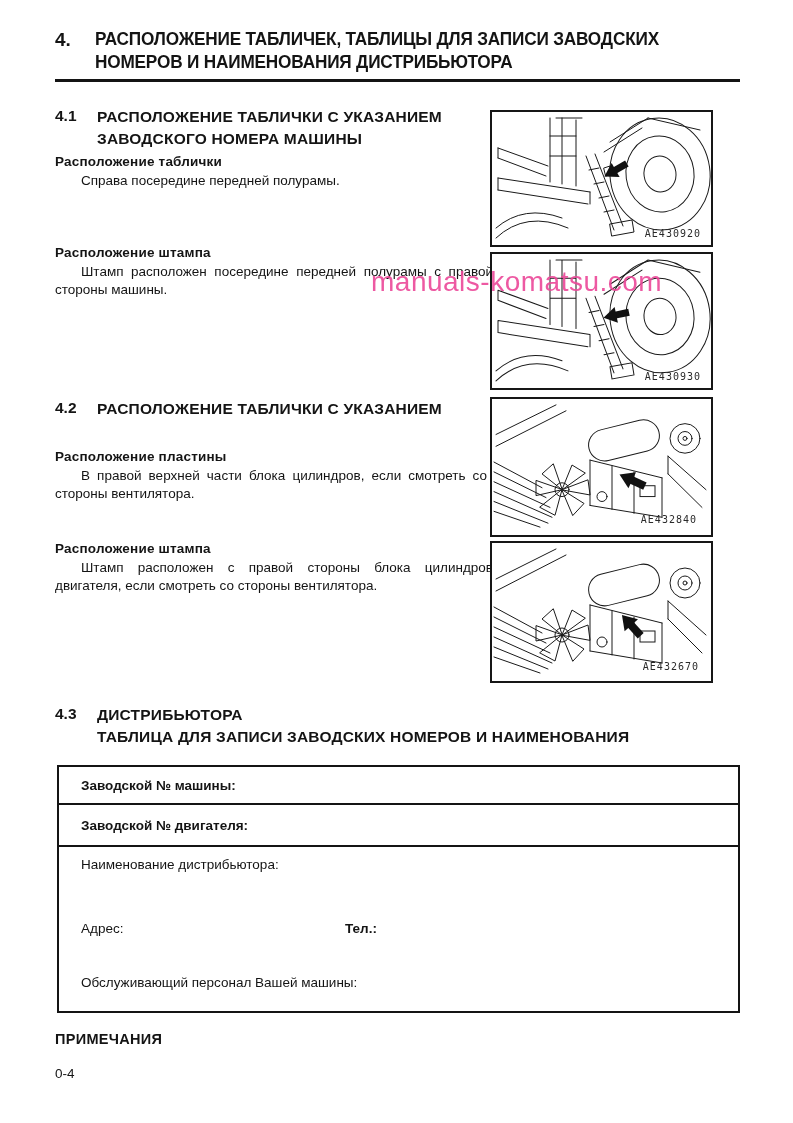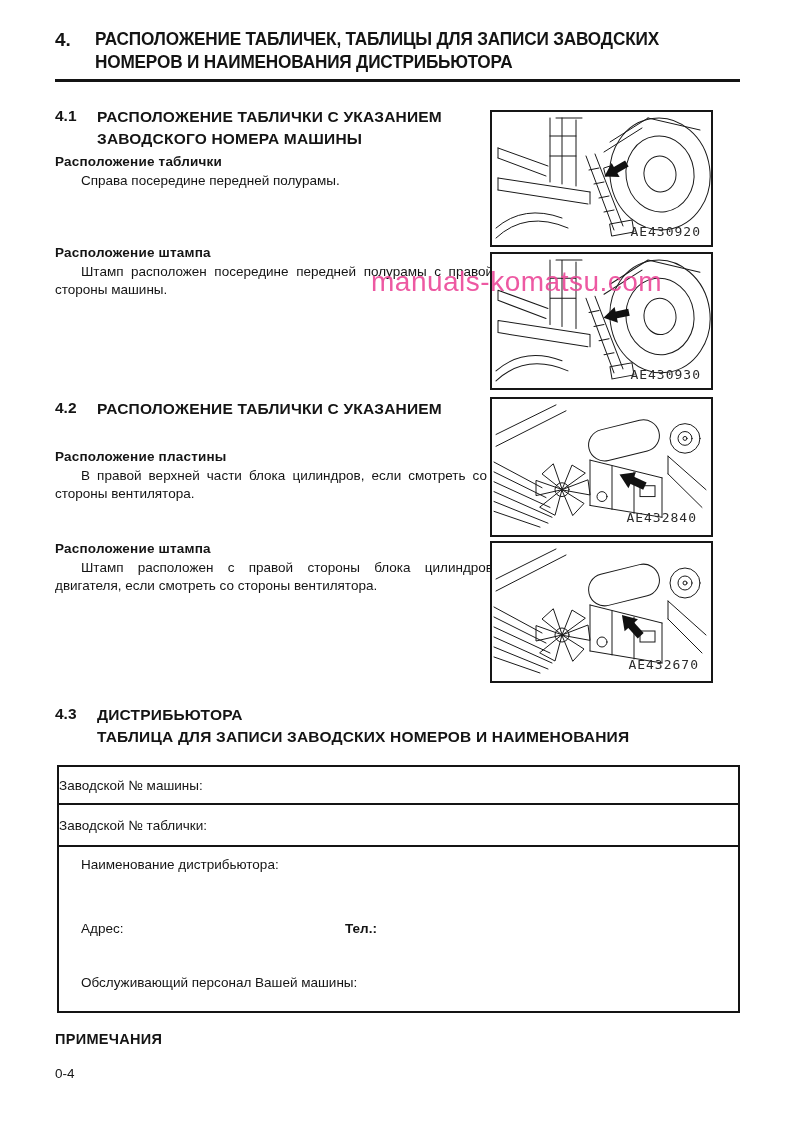--- a/index.html
+++ b/index.html
@@ -19,31 +19,31 @@
   .stitle{margin-left:42px;font-size:15.5px;font-weight:bold;line-height:22px;letter-spacing:0.2px;white-space:nowrap;}
 
   .subh{position:absolute;font-size:13.5px;font-weight:bold;letter-spacing:0.2px;}
   .body-p{position:absolute;font-size:13.5px;line-height:18px;margin:0;
           text-align:justify;text-indent:26px;}
   .body-p.noj{text-align:left;}
 
   
   .fig{position:absolute;left:490px;width:223px;border:2px solid #161616;background:#fff;box-sizing:border-box;}
   .fig svg{position:absolute;left:0;top:0;width:100%;height:100%;}
-  .figlabel{position:absolute;font-family:"DejaVu Sans Mono",monospace;font-size:13px;
+  .figlabel{position:absolute;font-family:"DejaVu Sans Mono",monospace;font-size:10px;
             letter-spacing:1px;color:#2a2a2a;}
 
   
   .watermark{position:absolute;left:371px;top:266px;font-size:28px;color:#ec4899;opacity:0.9;
              font-family:"Liberation Sans",sans-serif;letter-spacing:0.5px;z-index:6;white-space:nowrap;}
 
   
   .stable{position:absolute;left:57px;top:765px;width:683px;height:248px;
           border:2px solid #141414;box-sizing:border-box;font-size:13.5px;}
-  .trow{box-sizing:border-box;border-bottom:2px solid #141414;display:flex;align-items:center;}
+  .trow{box-sizing:border-box;border-bottom:2px solid #141414;padding-left:22px;display:flex;align-items:center;font-weight:bold;}
   .r1{height:38px;}
   .r2{height:42px;}
   .r3{position:relative;height:164px;box-sizing:border-box;padding:15px;}
   .r3 .dist{position:absolute;left:22px;top:10px;}
   .r3 .addr{position:absolute;left:22px;top:74px;}
   .r3 .phone{position:absolute;left:286px;top:74px;font-weight:bold;}
   .r3 .svc{position:absolute;left:22px;top:128px;}
 
   .notes{position:absolute;left:55px;top:1031px;font-size:14.5px;font-weight:bold;letter-spacing:0.3px;}
   .pagenum{position:absolute;left:55px;top:1066px;font-size:13.5px;}
@@ -198,21 +198,21 @@
     <span class="figlabel" style="right:12px;bottom:9px;">AE432670</span>
   </div>
 
   <div class="watermark">manuals-komatsu.com</div>
 
   <div class="stable">
     <div class="trow r1">
       <span>Заводской № машины:</span>
     </div>
     <div class="trow r2">
-      <span>Заводской № таблички:</span>
+      <span>Заводской № двигателя:</span>
     </div>
     <div class="r3">
       <div class="dist">Наименование дистрибьютора:</div>
       <div class="addr">Адрес:</div>
       <div class="phone">Тел.:</div>
       <div class="svc">Обслуживающий персонал Вашей машины:</div>
     </div>
   </div>
 
   <div class="notes">ПРИМЕЧАНИЯ</div>

